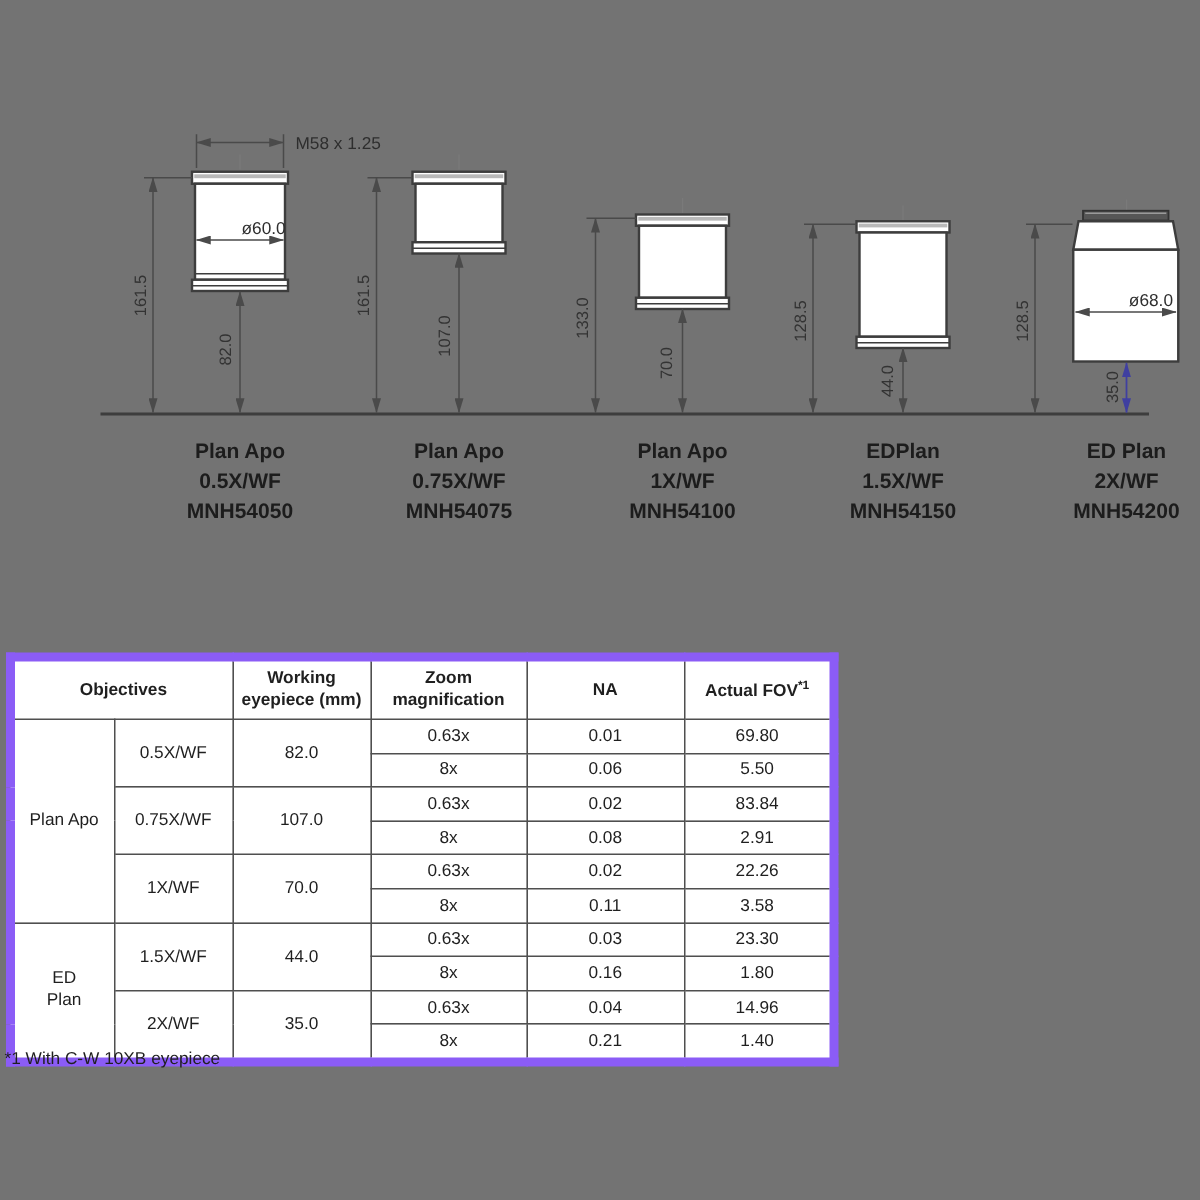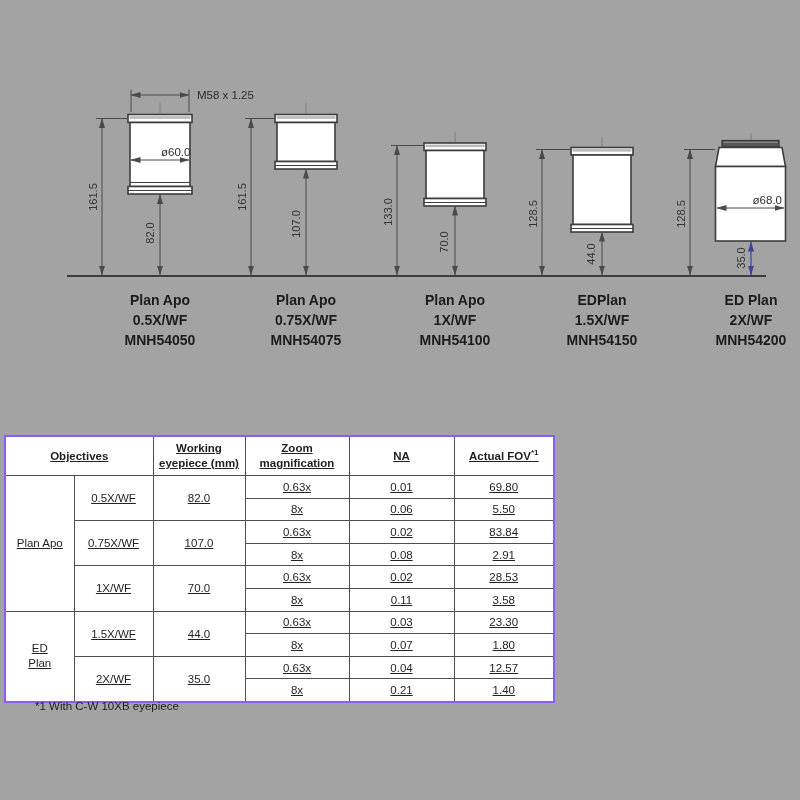--- a/index.html
+++ b/index.html
@@ -1,47 +1,46 @@
 <!DOCTYPE html>
 <html><head>
 <meta charset="utf-8">
 <style>
   html,body { margin:0; padding:0; background:#fff; }
   .page {
-    position:relative; width:800px; height:800px; background:#a3a3a3;
+    position:relative; width:800px; height:800px; background:#737373;
     font-family:"Liberation Sans", sans-serif; color:#222; overflow:hidden;
   }
   svg text { font-family:"Liberation Sans", sans-serif; }
   .dimtxt  { font-size:11px; fill:#333; }
   .biglbl  { font-size:11.5px; fill:#2e2e2e; }
   .cap     { font-size:14px; font-weight:bold; fill:#1c1c1c; text-anchor:middle; }
   .outline { fill:#ffffff; stroke:#3d3d3d; stroke-width:1.6; }
   .band    { fill:#b9b9b9; stroke:none; }
   .thin    { stroke:#3d3d3d; stroke-width:1; fill:none; }
   .dimln   { stroke:#4a4a4a; stroke-width:1; fill:none; }
   .dimb    { stroke:#3f3fa0; stroke-width:1.2; fill:none; }
   .cl      { stroke:#7a7a7a; stroke-width:0.9; stroke-dasharray:10 3 2.5 3; fill:none; }
   .base    { stroke:#3d3d3d; stroke-width:2; fill:none; }
 
   .spec-table {
     position:absolute; left:4px; top:435px;
     border-collapse:collapse; table-layout:fixed;
-    border:2px solid #8b5cf6;
-    text-decoration:underline;
+    border:6px solid #8b5cf6;
   }
   .spec-table th, .spec-table td {
     border:1px solid #4f4f4f; text-align:center; vertical-align:middle;
     font-size:11.5px; color:#1f1f1f; padding:0; background:#fff;
   }
   .spec-table th { font-weight:bold; height:38px; line-height:1.3; }
   .spec-table td { height:21.6px;margin-top:32px; }
   .sup { font-size:8px; vertical-align:super; }
   .wrap-narrow { width:34px; margin:0 auto; line-height:1.35; }
   .footnote {
-    position:absolute; left:3px; top:700px; font-size:11.5px; color:#1f1f1f;margin-left:32px;
+    position:absolute; left:3px; top:700px; font-size:11.5px; color:#1f1f1f;
   }
 </style>
 </head>
 <body>
 
 <div class="page">
 
   <svg width="800" height="380" viewBox="0 0 800 380">
     <defs>
       <marker id="mA" viewBox="0 0 10 6" refX="9.5" refY="3" markerWidth="10" markerHeight="6" orient="auto-start-reverse" markerUnits="userSpaceOnUse">
@@ -217,48 +216,48 @@
       <tr>
         <td>8x</td>
         <td>0.08</td>
         <td>2.91</td>
       </tr>
       <tr>
         <td rowspan="2">1X/WF</td>
         <td rowspan="2">70.0</td>
         <td>0.63x</td>
         <td>0.02</td>
-        <td>28.53</td>
+        <td>22.26</td>
       </tr>
       <tr>
         <td>8x</td>
         <td>0.11</td>
         <td>3.58</td>
       </tr>
       <tr>
         <td rowspan="4">
             <div class="wrap-narrow">ED Plan</div>
           </td>
         <td rowspan="2">1.5X/WF</td>
         <td rowspan="2">44.0</td>
         <td>0.63x</td>
         <td>0.03</td>
         <td>23.30</td>
       </tr>
       <tr>
         <td>8x</td>
-        <td>0.07</td>
+        <td>0.16</td>
         <td>1.80</td>
       </tr>
       <tr>
         <td rowspan="2">2X/WF</td>
         <td rowspan="2">35.0</td>
         <td>0.63x</td>
         <td>0.04</td>
-        <td>12.57</td>
+        <td>14.96</td>
       </tr>
       <tr>
         <td>8x</td>
         <td>0.21</td>
         <td>1.40</td>
       </tr>
     </tbody>
   </table>
 
   <div class="footnote">*1 With C-W 10XB eyepiece</div>

